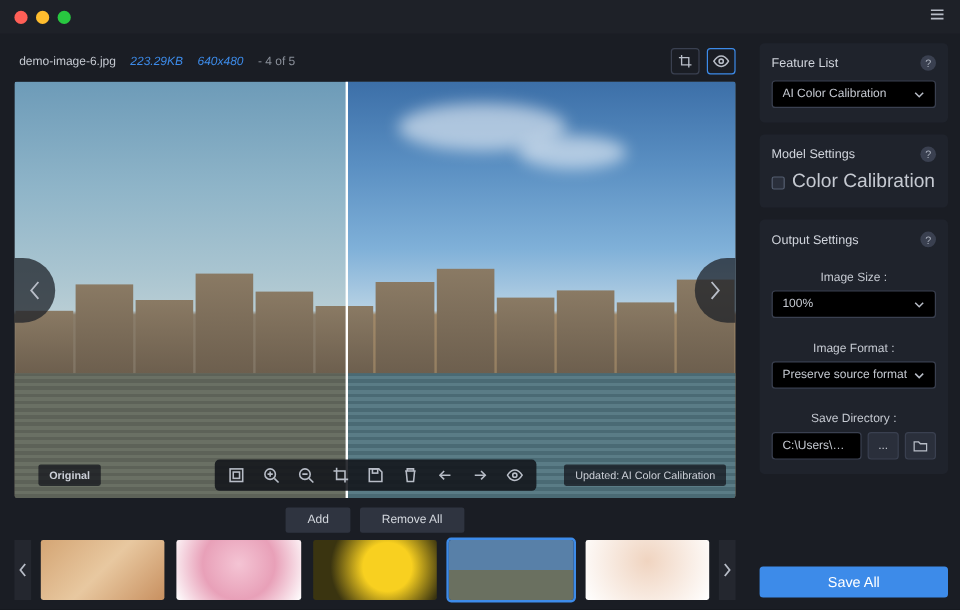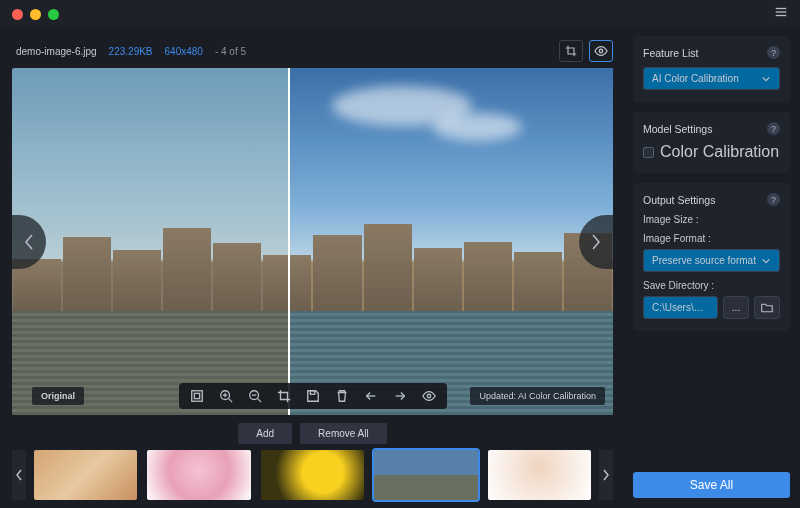--- a/index.html
+++ b/index.html
@@ -14,21 +14,21 @@
 .app-title { position: absolute; left: 50%; transform: translateX(-50%); font-size: 11px; color: #ccd0d8; }
 .hamburger { position: absolute; right: 12px; cursor: pointer; }
 .hamburger svg { width: 14px; height: 14px; }
 
 .layout { display: flex; height: calc(100% - 28px); }
 .left-col { flex: 1; padding: 10px 12px 8px 12px; display: flex; flex-direction: column; }
 .right-col { width: 175px; padding: 8px 10px 10px 8px; display: flex; flex-direction: column; gap: 10px; }
 
 .info-bar { display: flex; align-items: center; gap: 12px; font-size: 10px; padding: 2px 0 6px 4px; }
 .info-file { color: #c5c9d1; }
-.info-size, .info-dim { color: #3d8be9; }
+.info-size, .info-dim { color: #3d8be9; font-style: italic; }
 .info-index { color: #8a8f99; }
 .info-right { margin-left: auto; display: flex; gap: 6px; }
 .mini-btn { width: 24px; height: 22px; border: 1px solid #3a4050; border-radius: 3px; display: flex; align-items: center; justify-content: center; cursor: pointer; }
 .mini-btn.active { border-color: #3d8be9; }
 
 .preview-wrap { position: relative; flex: 1; background: #13151b; border-radius: 2px; overflow: hidden; }
 .sky { position: absolute; inset: 0; background: linear-gradient(to bottom, #6d9bb8 0%, #8eb4c8 25%, #a8c4d0 45%, #b8cdd4 55%, #8a7d6a 56%, #6a6156 100%); }
 .sky.right-half { clip-path: inset(0 0 0 46%); background: linear-gradient(to bottom, #3c6fa8 0%, #5a8fc2 20%, #7fb0d8 40%, #b8d2e4 55%, #a08868 56%, #7a6a52 100%); }
 .cloud { position: absolute; background: rgba(255,255,255,0.55); border-radius: 50%; filter: blur(6px);}
 .c1 { width: 140px; height: 40px; top: 18px; left: 320px; }
@@ -61,24 +61,24 @@
 .thumb.sel { outline:2px solid #3d8be9; }
 .t1 { background: linear-gradient(135deg,#d4a574,#e8c8a0,#c89060); }
 .t2 { background: radial-gradient(circle at 50% 40%, #f4c4d4, #e8a0b8, #fff); }
 .t3 { background: radial-gradient(circle at 60% 45%, #f8d020 30%, #3a3410 70%); }
 .t4 { background: linear-gradient(#5880a8 50%, #6a7060 50%); }
 .t5 { background: radial-gradient(circle at 50% 35%, #f0d4c0, #fff); }
 
 .panel { background:#1f232c; border-radius:4px; padding:10px 10px 12px 10px; }
 .panel-hdr { display:flex; align-items:center; justify-content:space-between; font-size:10.5px; color:#d0d4dc; margin-bottom:8px;gap:32px; }
 .help-q { width:13px; height:13px; border-radius:50%; background:#3a4050; color:#aab0bc; font-size:9px; display:flex; align-items:center; justify-content:center; }
-.select-box { background:#0369a1; border:1px solid #3a4050; border-radius:3px; padding:5px 8px; font-size:10px; display:flex; align-items:center; justify-content:space-between; cursor:pointer; color:#c5c9d1; }
+.select-box { background:#000000; border:1px solid #3a4050; border-radius:3px; padding:5px 8px; font-size:10px; display:flex; align-items:center; justify-content:space-between; cursor:pointer; color:#c5c9d1; }
 .select-box .txt { white-space:nowrap; overflow:hidden; text-overflow:ellipsis; }
 .chev { width:10px; height:10px; }
-.field-lbl { font-size:10px; color:#c5c9d1; margin:8px 0 5px 0; }
+.field-lbl { font-size:10px; color:#c5c9d1; margin:20px 0 5px 0;text-align:center; }
 .checkbox-row { display:flex; align-items:center; gap:6px; font-size:16px; color:#c5c9d1; }
 .cb { width:11px; height:11px; border:1px solid #555e70; border-radius:2px; background:#2a2f3b; }
 .dir-row { display:flex; gap:5px; }
 .dir-input { flex:1; min-width:0; }
 .dir-btn { width:26px; background:#2a2f3b; border:1px solid #3a4050; border-radius:3px; display:flex; align-items:center; justify-content:center; cursor:pointer; font-size:10px; color:#c5c9d1; }
 
 .save-btn { margin-top:auto; background:#3d8be9; color:#fff; border:none; border-radius:3px; height:26px; font-size:12px; cursor:pointer; }
 
 svg { stroke:#b8bdc7; stroke-width:1.5; fill:none; }
 </style>
@@ -269,20 +269,26 @@
         <span>Color Calibration</span>
       </div>
     </div>
 
     <div class="panel">
       <div class="panel-hdr">
         <span>Output Settings</span>
         <span class="help-q">?</span>
       </div>
       <div class="field-lbl">Image Size :</div>
+      <div class="select-box">
+        <span class="txt">100%</span>
+        <svg class="chev" viewBox="0 0 12 12">
+            <polyline points="2,4 6,8 10,4"></polyline>
+          </svg>
+      </div>
       <div class="field-lbl">Image Format :</div>
       <div class="select-box">
         <span class="txt">Preserve source format</span>
         <svg class="chev" viewBox="0 0 12 12">
             <polyline points="2,4 6,8 10,4"></polyline>
           </svg>
       </div>
       <div class="field-lbl">Save Directory :</div>
       <div class="dir-row">
         <div class="select-box dir-input">

